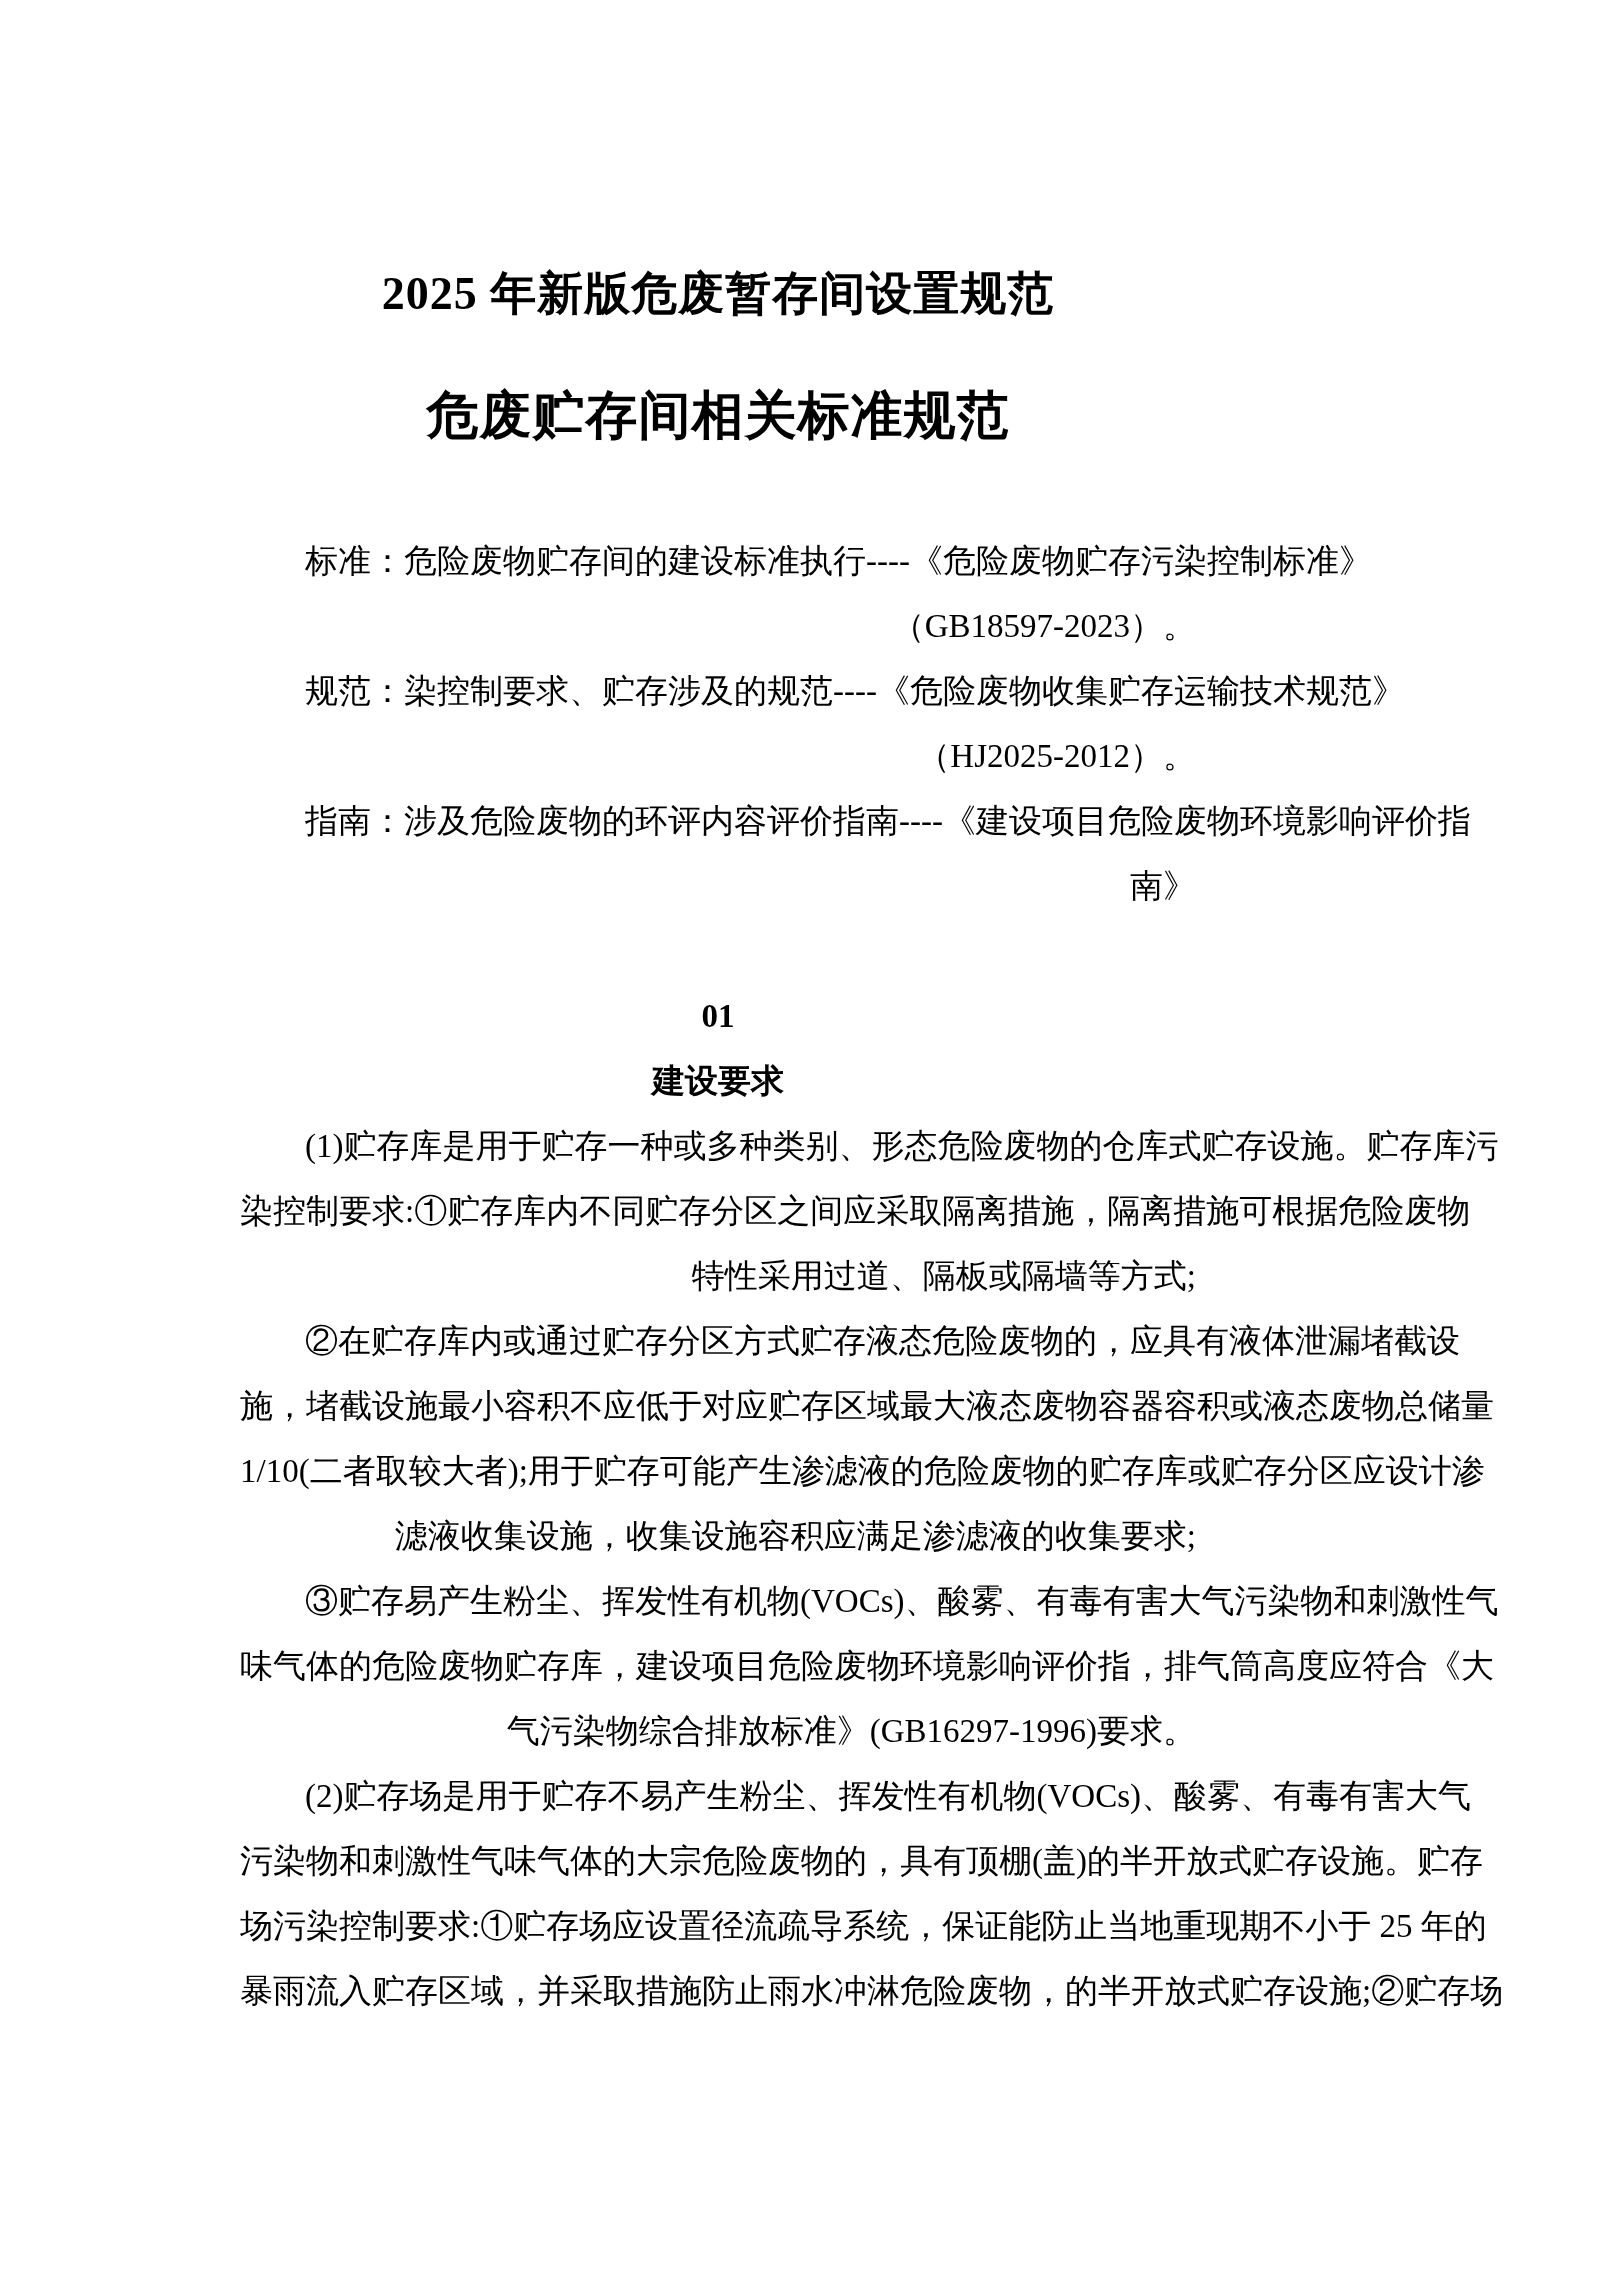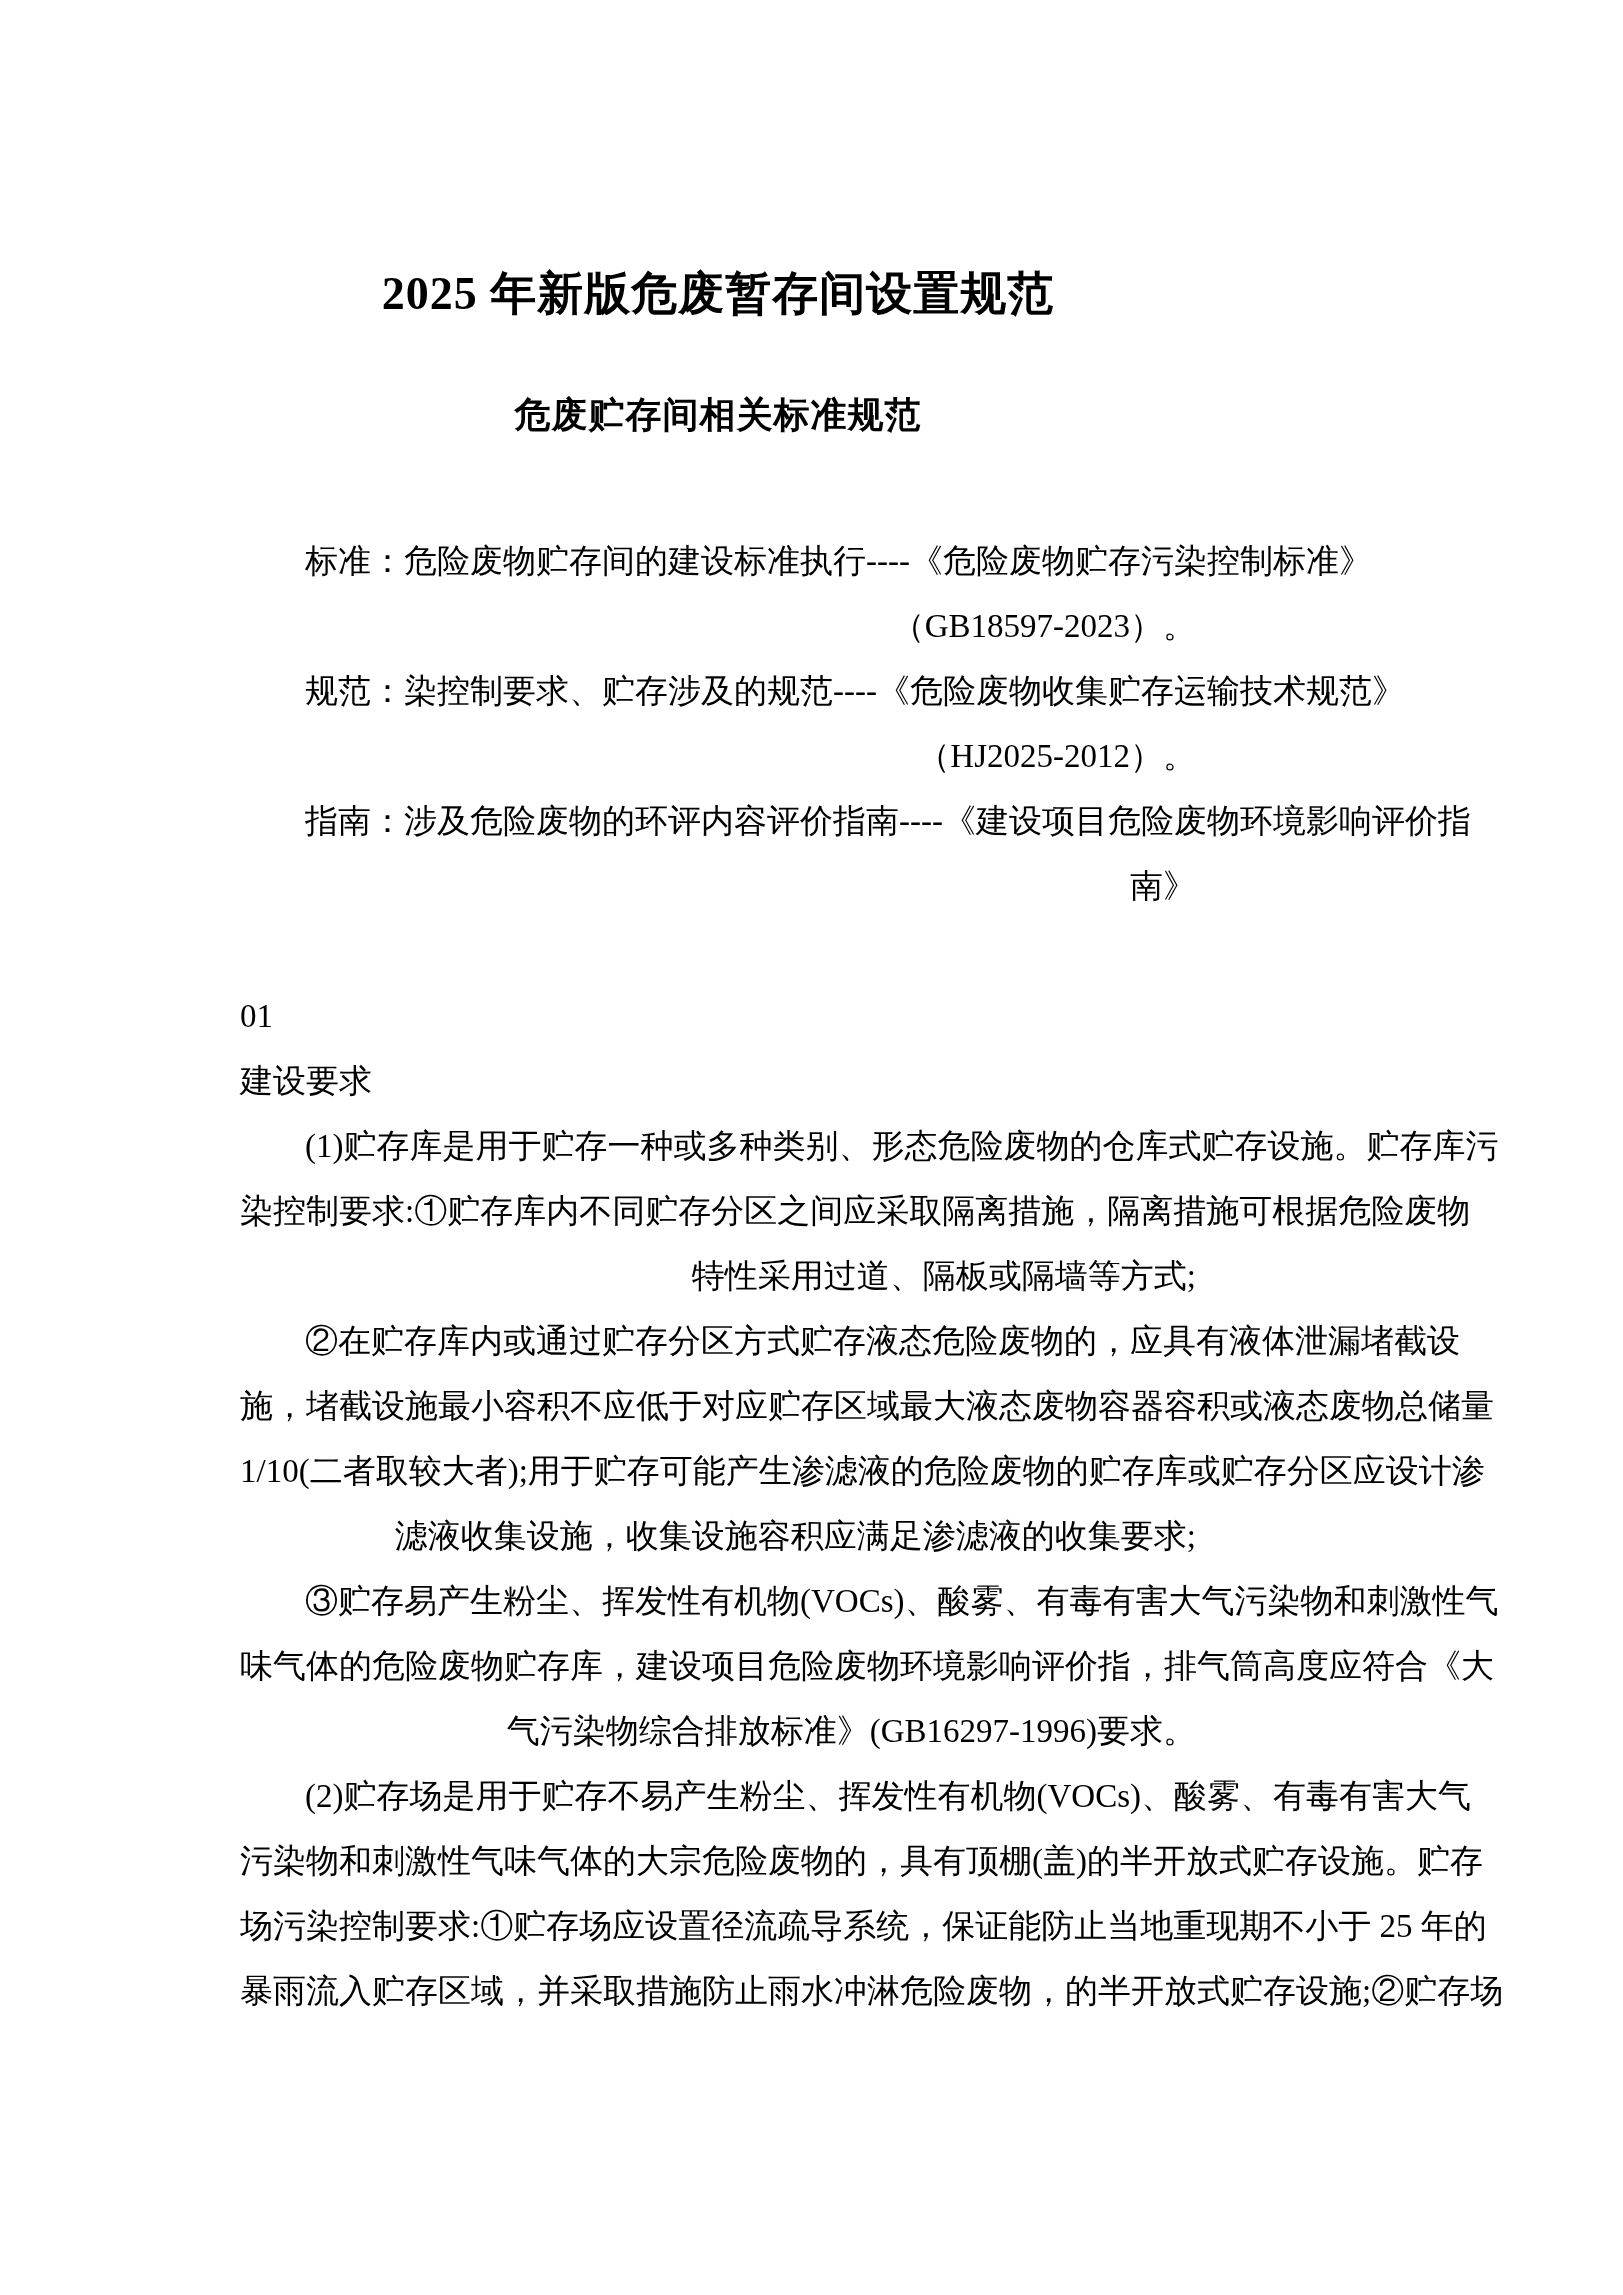--- a/index.html
+++ b/index.html
@@ -22,40 +22,40 @@
     padding-top: 258px;
     font-size: 46px;
     line-height: 72px;
     font-weight: bold;
     text-align: center;
     letter-spacing: 1px;
   }
   .doc-subtitle {
     margin: 0;
     margin-top: 55px;
-    font-size: 36px;
+    font-size: 52px;
     line-height: 61px;
     font-weight: bold;
     text-align: center;
     letter-spacing: 1px;
   }
   .body-lines {
     margin-top: 83px;
     font-size: 33px;
     line-height: 65px;
   }
   .line {
     height: 65px;
     white-space: nowrap;
     text-align: right;
   }
   .line.indent { text-indent: 65px; }
   .line.heading {
-    font-weight: normal;
-    text-align: left;
+    font-weight: bold;
+    text-align: center;
     white-space: normal;
   }
   .line.blank { }
 </style>
 </head>
 <body>
 
 <div class="page">
   <h1 class="doc-title">2025 年新版危废暂存间设置规范</h1>
   <h2 class="doc-subtitle">危废贮存间相关标准规范</h2>

